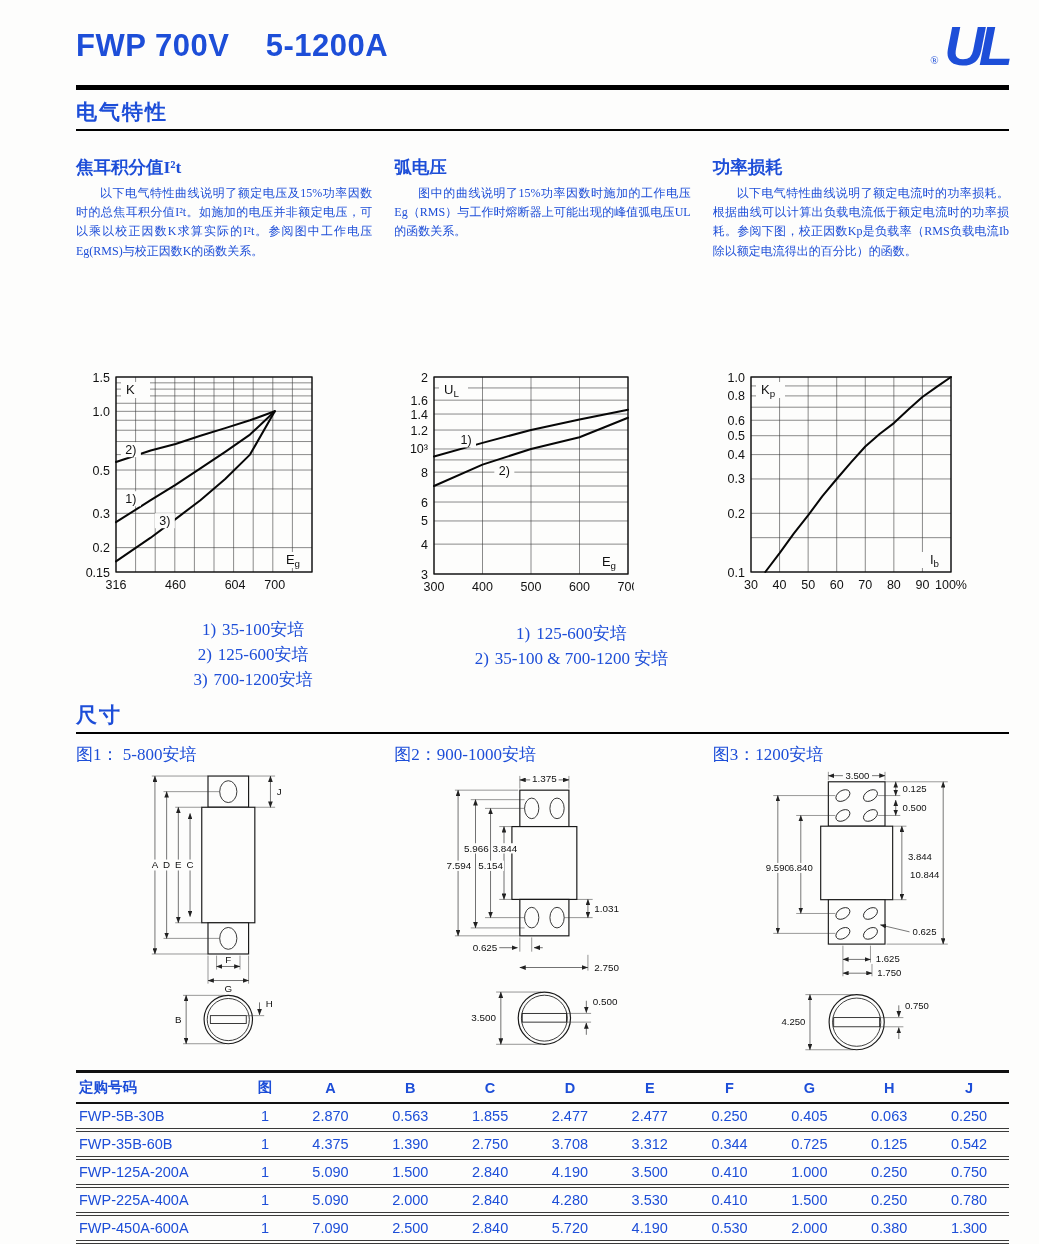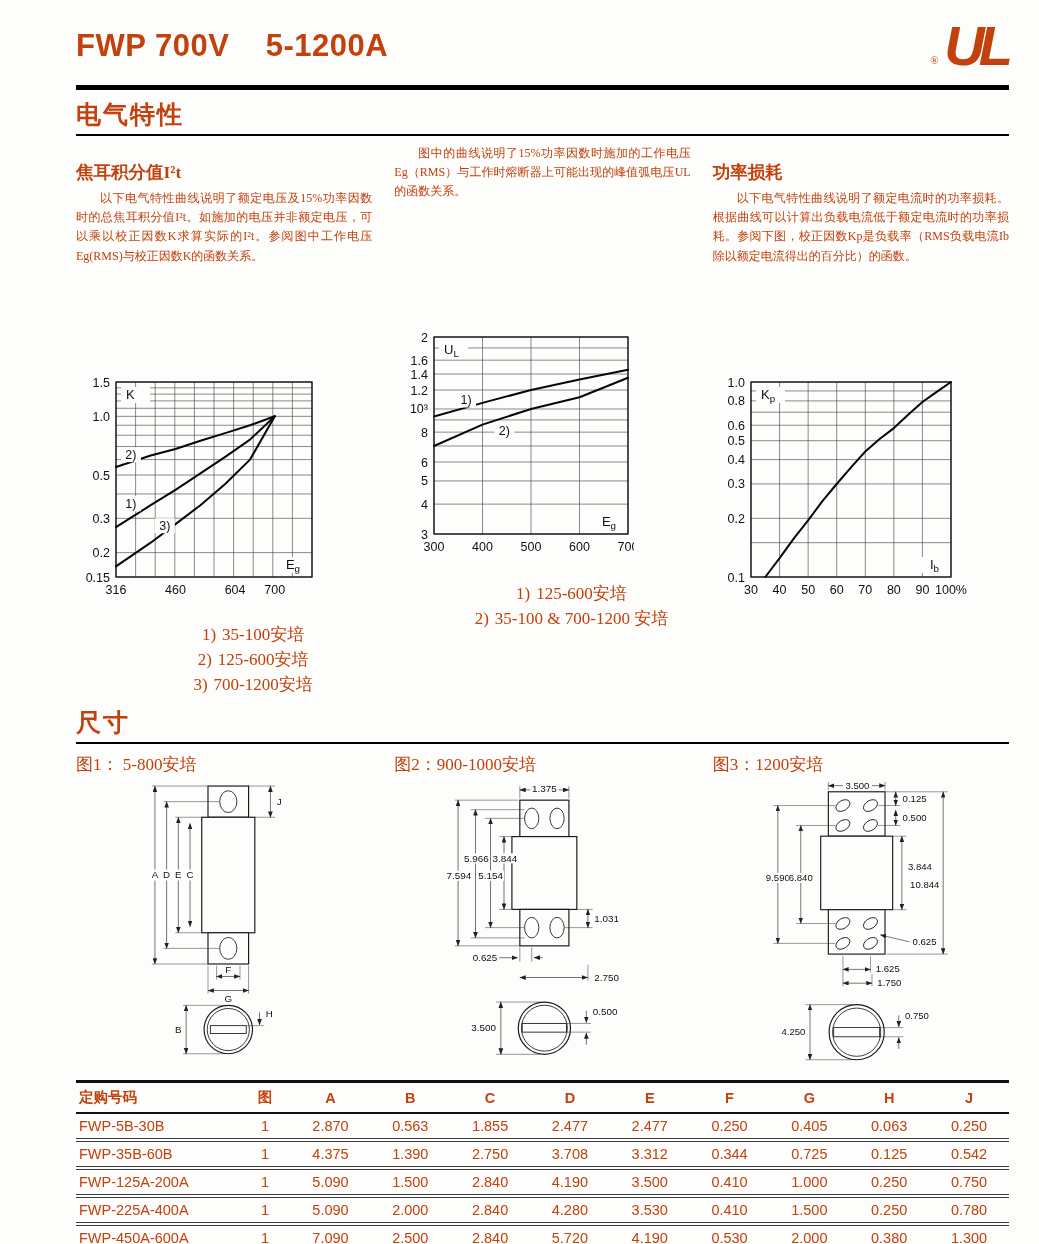--- a/index.html
+++ b/index.html
@@ -1,28 +1,28 @@
 <!DOCTYPE html>
 <html><head>
 <meta charset="utf-8">
 <style>
   html,body{margin:0;padding:0;background:#fff;}
   .page{width:1039px;height:1244px;background:#fdfdfc;box-sizing:border-box;
-        padding:18px 30px 8px 76px;font-family:"Liberation Serif",serif;color:#c2410c;
+        padding:18px 30px 8px 76px;font-family:"Liberation Serif",serif;color:#1d4ed8;
         overflow:hidden;position:relative;}
   
   header{display:flex;justify-content:space-between;align-items:flex-start;height:64px;}
   h1.title{font-family:"Liberation Sans",sans-serif;font-weight:900;font-size:31px;
            margin:10px 0 0;white-space:pre;letter-spacing:.5px;}
   .ul-mark{position:relative;margin-right:2px;}
   .ul-text{font-family:"Liberation Sans",sans-serif;font-weight:900;font-style:italic;
            font-size:56px;letter-spacing:-6px;line-height:1;display:inline-block;}
   .reg{font-size:11px;position:absolute;left:-14px;bottom:8px;}
   .rule-thick{height:5px;background:#000;margin-top:3px;}
-  h2.sec{font-size:25px;margin:8px 0 3px;font-weight:bold;letter-spacing:2px;}
+  h2.sec{font-size:21px;margin:8px 0 3px;font-weight:bold;letter-spacing:2px;}
   .rule-thin{height:2px;background:#000;}
   
   .cols{display:grid;grid-template-columns:1fr 1fr 1fr;column-gap:22px;margin-top:8px;}
   .col h3{font-size:17.5px;margin:16px 0 5px;}
   .desc{font-size:12px;line-height:1.6;text-align:justify;text-indent:2em;margin:0;
         height:186px;overflow:hidden;}
   .chart{display:block;margin-top:2px;}
   .grid{stroke:#3c3c3c;stroke-width:.6;}
   .frame{fill:none;stroke:#101010;stroke-width:1.3;}
   .curve{fill:none;stroke:#070707;stroke-width:2;stroke-linejoin:round;stroke-linecap:round;}
@@ -131,20 +131,21 @@
           <rect x="200" y="180" width="29" height="16" class="lblbg"></rect>
           <text x="224" y="192" class="corner" text-anchor="end"><tspan>E</tspan><tspan dy="3" font-size="75%">g</tspan></text>
         </svg>
       <div class="legend">
         <div class="legend-row"><span class="ln">1)</span><span>35-100安培</span></div>
         <div class="legend-row"><span class="ln">2)</span><span>125-600安培</span></div>
         <div class="legend-row"><span class="ln">3)</span><span>700-1200安培</span></div>
       </div>
     </div>
     <div class="col">
+      <h3>弧电压</h3>
       <p class="desc">图中的曲线说明了15%功率因数时施加的工作电压Eg（RMS）与工作时熔断器上可能出现的峰值弧电压UL的函数关系。</p>
       <svg class="chart" viewBox="0 0 240 230" width="240" height="230">
           <line x1="40" y1="5" x2="40" y2="202" class="grid"></line>
           <line x1="88.5" y1="5" x2="88.5" y2="202" class="grid"></line>
           <line x1="137" y1="5" x2="137" y2="202" class="grid"></line>
           <line x1="185.5" y1="5" x2="185.5" y2="202" class="grid"></line>
           <line x1="234" y1="5" x2="234" y2="202" class="grid"></line>
           <line x1="40" y1="202" x2="234" y2="202" class="grid"></line>
           <line x1="40" y1="172.12662945701354" x2="234" y2="172.12662945701354" class="grid"></line>
           <line x1="40" y1="148.95504307390786" x2="234" y2="148.95504307390786" class="grid"></line>

